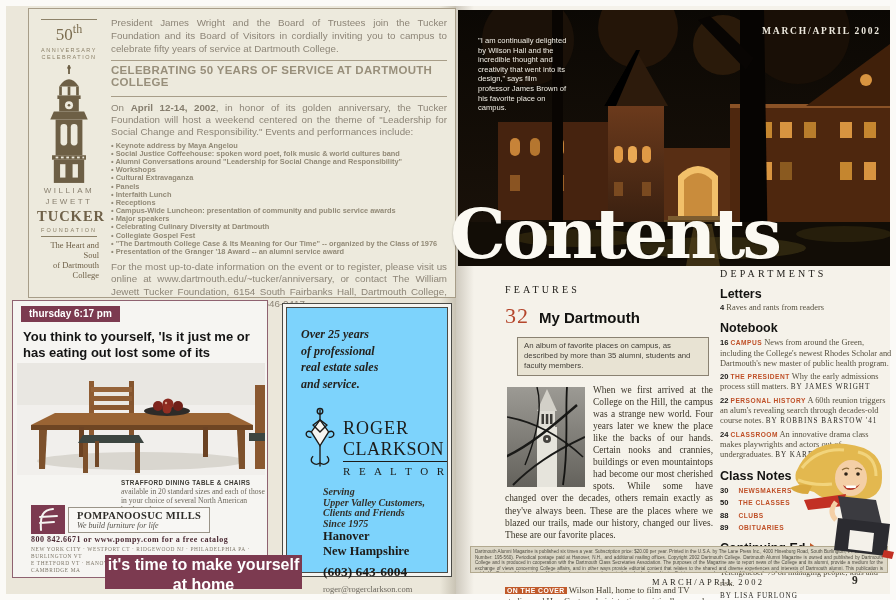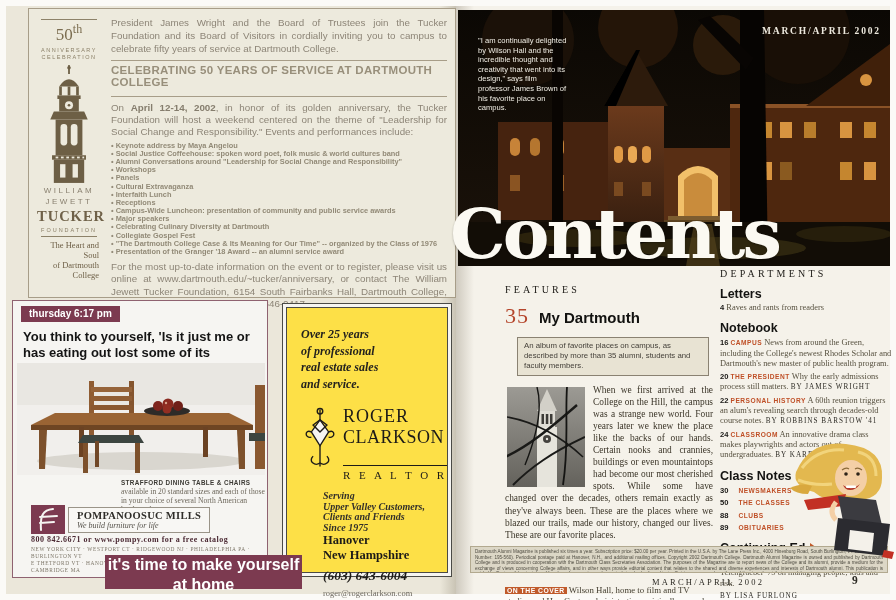--- a/index.html
+++ b/index.html
@@ -51,31 +51,31 @@
   .p-logosq { width:34px; height:29px; background:#7c3a50; flex:none; }
   .p-logotext { border:1px solid #9a9488; margin-left:3px; padding:2px 8px 2px 8px; background:#f8f7f4; }
   .p-brand { font-size:10.5px; font-weight:bold; letter-spacing:.3px; color:#2e2c28; }
   .p-brandtag { font-size:8px; font-style:italic; color:#55514a; }
   .p-contact { left:18px; top:234px; font-size:8px; font-weight:bold; letter-spacing:.5px; color:#4c2a34; }
   .p-cities { left:18px; top:245px; width:226px; font-size:5.4px; letter-spacing:.6px; line-height:7px; color:#7d7668; }
   .p-banner { left:93px; top:255px; width:197px; height:34px; background:#7c3a50; color:#fff; z-index:4;
               font-family:"Liberation Sans",sans-serif; font-weight:bold; font-size:16px; text-align:center; line-height:20px; }
 
   
-  .clark-box { left:282px; top:303px; width:170px; height:274px; background:#fde047;
+  .clark-box { left:282px; top:303px; width:170px; height:274px; background:#7dd3fc;
                border:1px solid #4a4a46; box-shadow:inset 0 0 0 3px #f6f5f1, inset 0 0 0 4px #4a4a46; padding:22px 0 0 18px; }
   .c-intro { font-size:12px; font-style:italic; font-weight:bold; color:#24221e; line-height:16.5px; }
   .c-logo-row { display:flex; margin-top:14px; align-items:flex-start; }
-  .c-name { margin-left:4px; }
+  .c-name { margin-left:4px; margin-top:12px; }
   .c-roger { font-size:18px; letter-spacing:1px; color:#1d1b18; }
-  .c-clarkson { font-size:18px; letter-spacing:.5px; color:#1d1b18; border-bottom:1.5px solid #1d1b18; padding-bottom:17px; }
+  .c-clarkson { font-size:18px; letter-spacing:.5px; color:#1d1b18; border-bottom:1.5px solid #1d1b18; padding-bottom:1px; }
   .c-realtor { font-size:11px; letter-spacing:3px; color:#1d1b18; margin-top:3px; }
   .c-serving { font-size:10px; font-style:italic; font-weight:bold; color:#33302a; line-height:10.5px; margin-top:10px; margin-left:22px; }
   .c-city { font-size:12.5px; font-weight:bold; color:#1d1b18; line-height:15px; margin-left:22px; }
-  .c-phone { font-size:13.5px; font-weight:bold; color:#1d1b18; margin-top:5px; margin-left:22px;font-style:italic; }
+  .c-phone { font-size:13.5px; font-weight:bold; color:#1d1b18; margin-top:5px; margin-left:22px; }
   .c-email { font-size:8.5px; color:#6b675e; margin-top:4px; margin-left:22px; }
 
   
   .photo { left:458px; top:10px; width:432px; height:256px; background:#0e0a06; overflow:hidden; }
   .issue-top { left:762px; top:26px; font-size:9.5px; font-weight:bold; letter-spacing:1.8px; color:#ece8dd; z-index:3; }
   .photo-quote { left:478px; top:36px; width:92px; font-family:"Liberation Sans",sans-serif; font-size:7.6px;
                  line-height:9.6px; color:#f0ede4; z-index:3; }
   .contents-title { left:450px; top:192px; width:440px; font-family:"DejaVu Serif",serif; font-weight:bold;
                     font-size:70px; letter-spacing:-3px; color:#fbf9f2; z-index:3; text-shadow:0 1px 2px rgba(0,0,0,.3); }
 
@@ -173,22 +173,22 @@
       <div class="t-intro">President James Wright and the Board of Trustees join the Tucker Foundation and its Board of Visitors in cordially inviting you to campus to celebrate fifty years of service at Dartmouth College.</div>
       <div class="t-hrule"></div>
       <div class="t-head">CELEBRATING 50 YEARS OF SERVICE AT DARTMOUTH COLLEGE</div>
       <div class="t-hrule"></div>
       <div class="t-body"><span>On </span><b>April 12-14, 2002</b><span>, in honor of its golden anniversary, the Tucker Foundation will host a weekend centered on the theme of "Leadership for Social Change and Responsibility."  Events and performances include:</span></div>
       <div class="t-bullets">
         <div class="t-bullet">Keynote address by Maya Angelou</div>
         <div class="t-bullet">Social Justice Coffeehouse: spoken word poet, folk music &amp; world cultures band</div>
         <div class="t-bullet">Alumni Conversations around "Leadership for Social Change and Responsibility"</div>
         <div class="t-bullet">Workshops</div>
+        <div class="t-bullet">Cultural Extravaganza</div>
         <div class="t-bullet">Panels</div>
-        <div class="t-bullet">Cultural Extravaganza</div>
         <div class="t-bullet">Interfaith Lunch</div>
         <div class="t-bullet">Receptions</div>
         <div class="t-bullet">Campus-Wide Luncheon: presentation of community and public service awards</div>
         <div class="t-bullet">Major speakers</div>
         <div class="t-bullet">Celebrating Culinary Diversity at Dartmouth</div>
         <div class="t-bullet">Collegiate Gospel Fest</div>
         <div class="t-bullet">"The Dartmouth College Case &amp; Its Meaning for Our Time" -- organized by the Class of 1976</div>
         <div class="t-bullet">Presentation of the Granger '18 Award -- an alumni service award</div>
       </div>
       <div class="t-closing">For the most up-to-date information on the event or to register, please visit us online at www.dartmouth.edu/~tucker/anniversary, or contact The William Jewett Tucker Foundation, 6154 South Fairbanks Hall, Dartmouth College, Hanover, NH 03755, or phone 603-646-0417.</div>
@@ -357,21 +357,21 @@
       <polygon points="228,256 262,256 254,214 236,214" fill="#55431d" opacity=".65"></polygon>
     </svg>
   </div>
   <div class="abs issue-top">MARCH/APRIL 2002</div>
   <div class="abs photo-quote">"I am continually delighted by Wilson Hall and the incredible thought and creativity that went into its design," says film professor James Brown of his favorite place on campus.</div>
   <div class="abs contents-title">Contents</div>
 
   <div class="abs features-col">
     <div class="sec-head">FEATURES</div>
     <div class="f-titlerow">
-      <span class="f-num">35</span>
+      <span class="f-num">32</span>
       <span class="f-title">My Dartmouth</span>
     </div>
     <div class="f-blurb">An album of favorite places on campus, as described by more than 35 alumni, students and faculty members.</div>
     <div class="f-bodywrap">
       <svg class="f-photo" viewBox="0 0 78 100">
         <defs>
             <linearGradient id="bw" x1="0" y1="0" x2="0" y2="1">
           <stop offset="0" stop-color="#9c9a94"></stop>
               <stop offset="1" stop-color="#64625c"></stop>
             </linearGradient>

